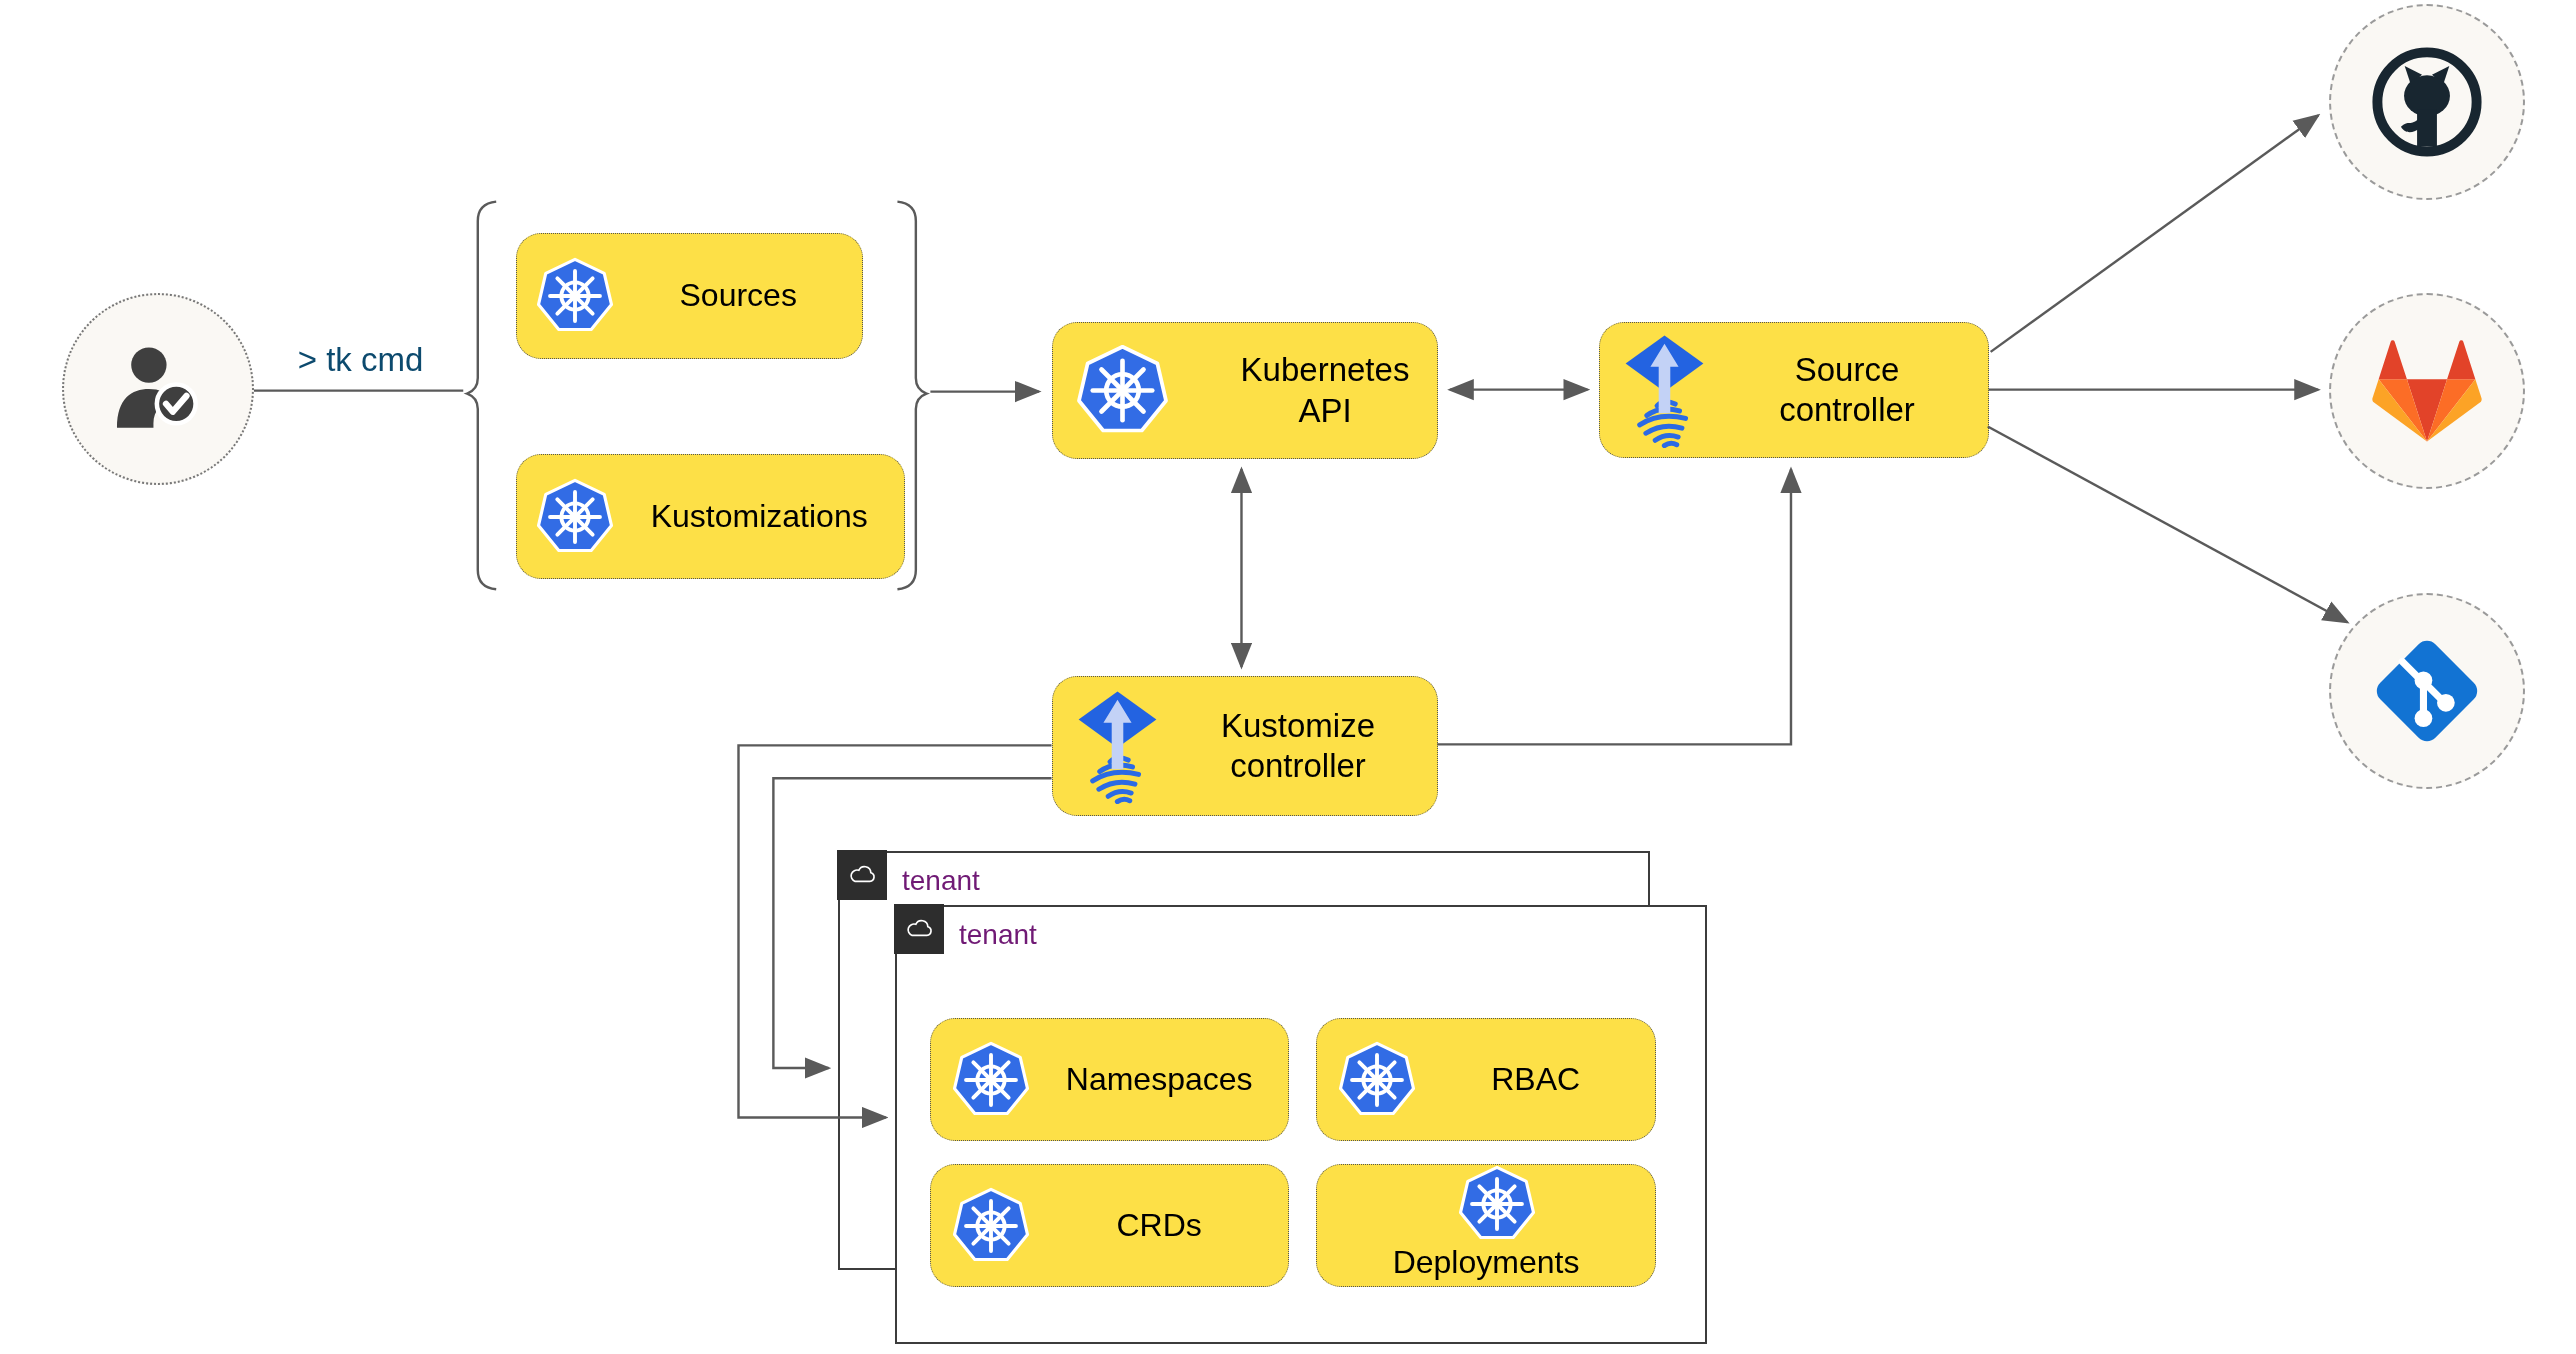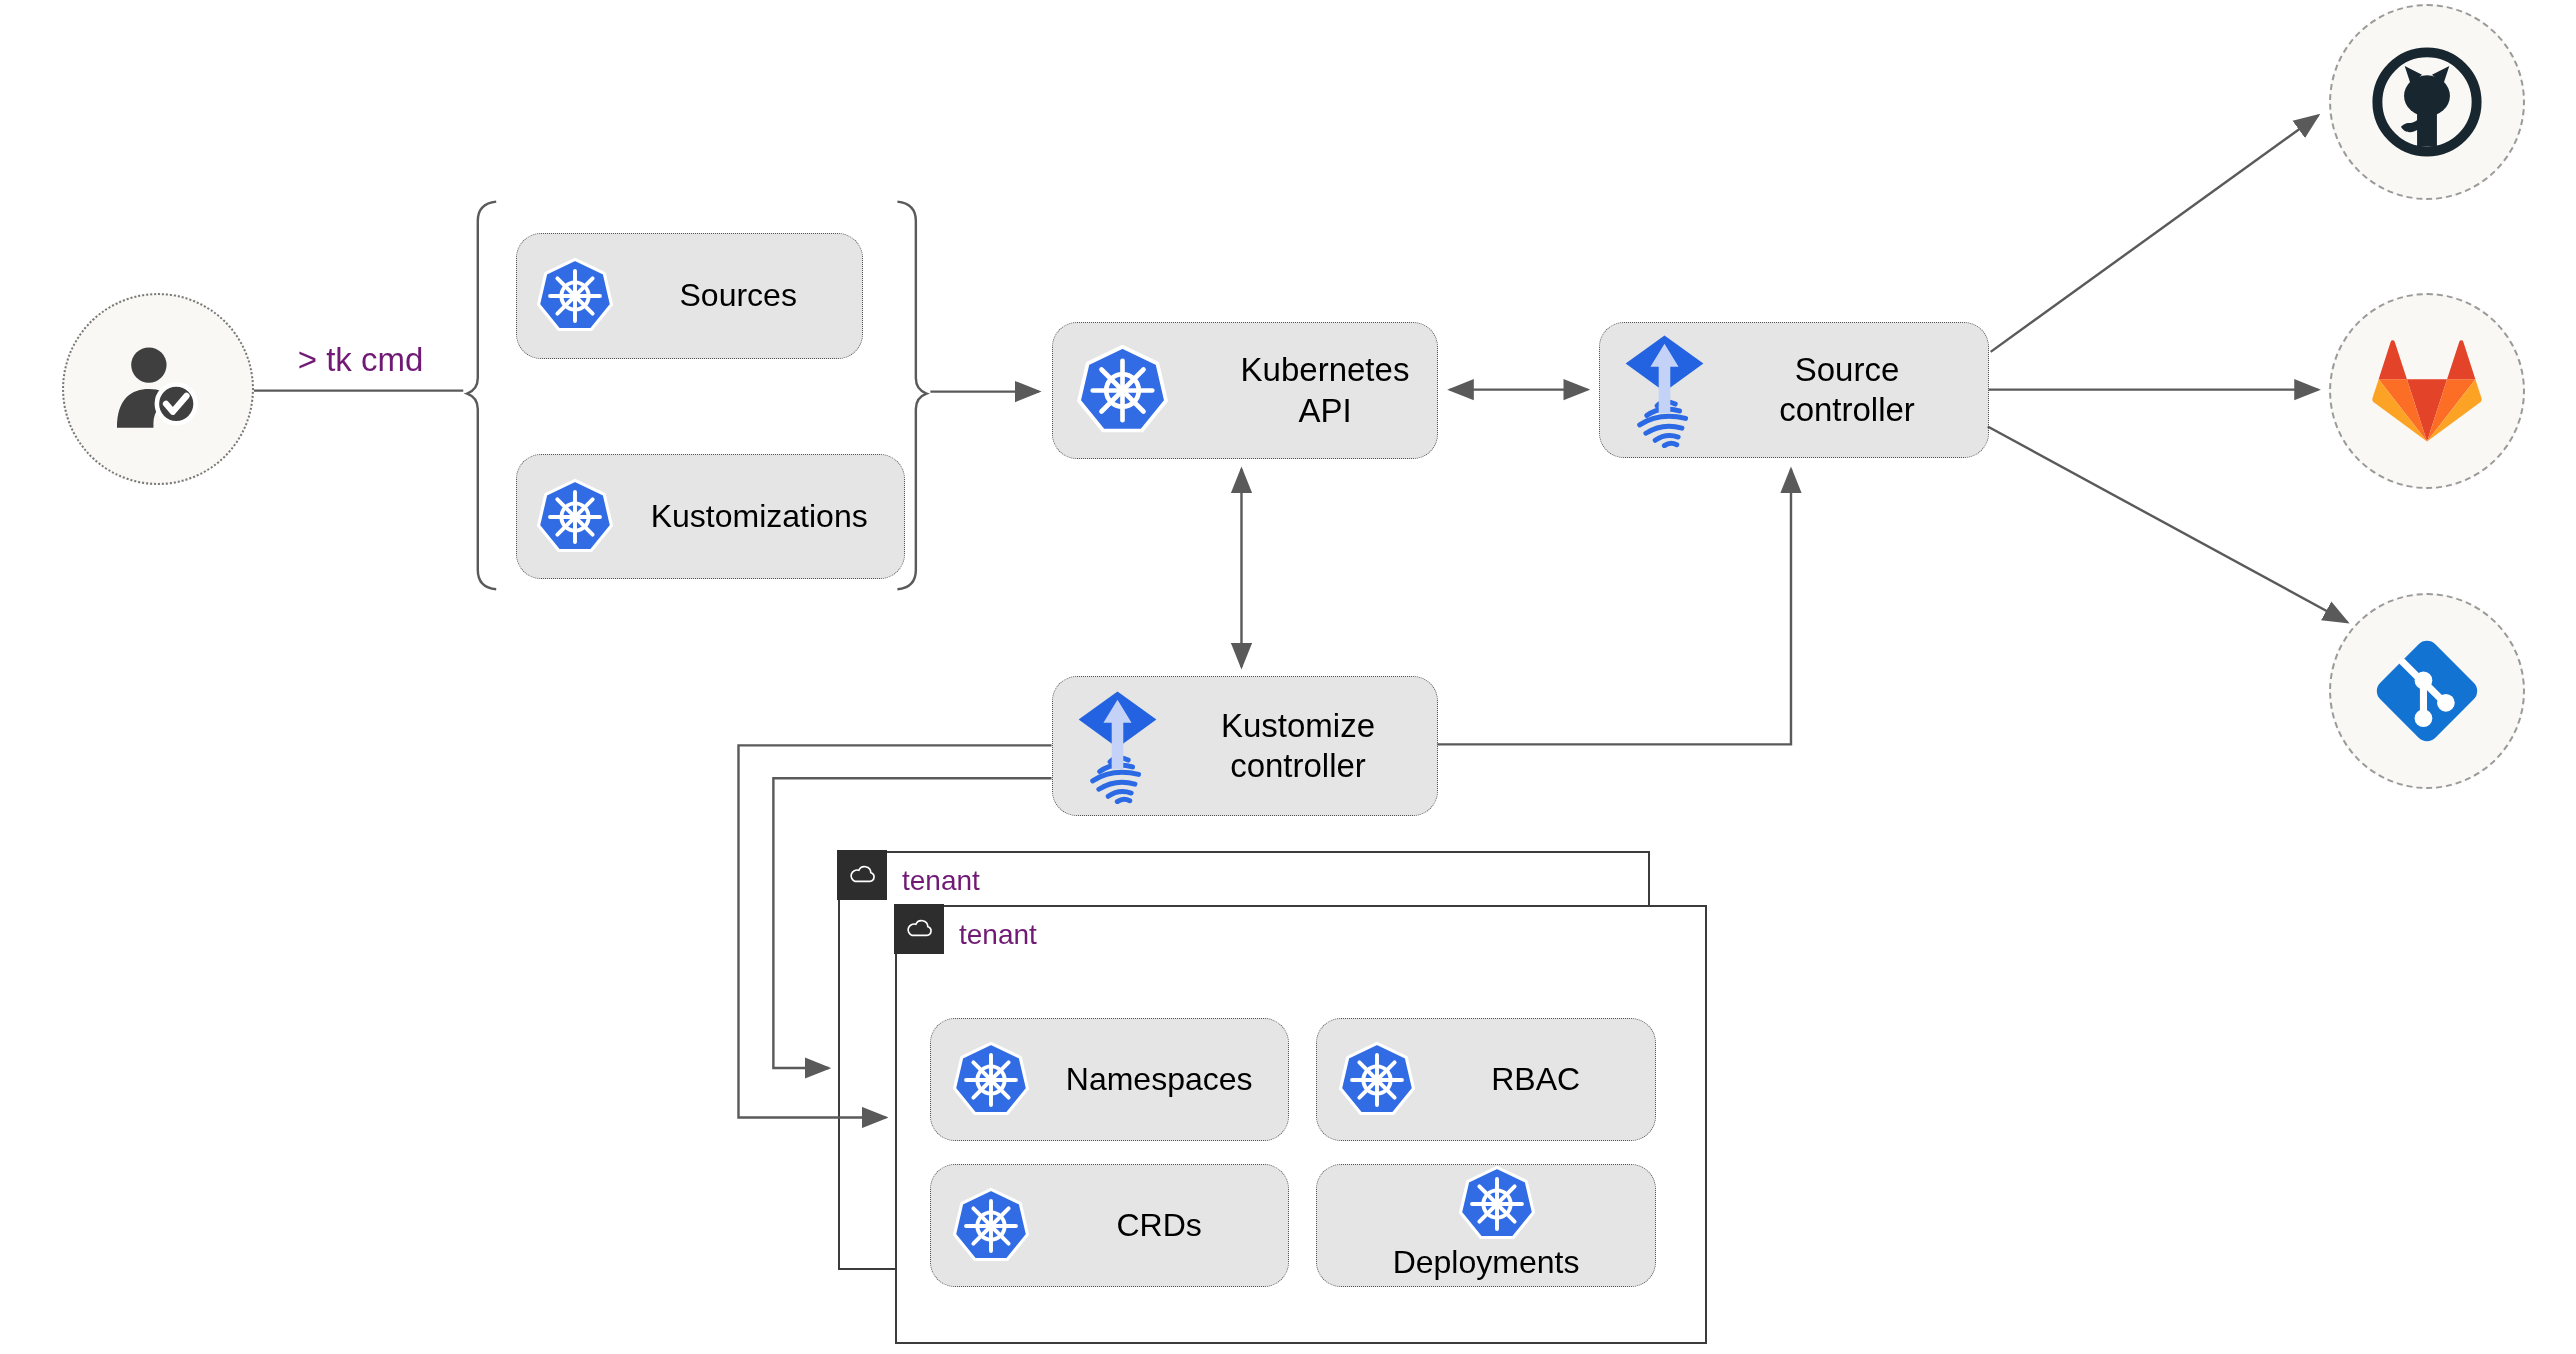--- a/index.html
+++ b/index.html
@@ -9,21 +9,21 @@
     background:#ffffff;
     font-family:"Liberation Sans","DejaVu Sans",sans-serif;
     overflow:hidden;
   }
   svg.wires{
     position:absolute;left:0;top:0;width:2576px;height:1355px;
     z-index:6;pointer-events:none;
   }
   .node{
     position:absolute;
-    background:#e5e5e5;
+    background:#fde047;
     border:1.9px dotted #555555;
     border-radius:25px;
     display:flex;align-items:center;
     box-sizing:border-box;
     z-index:4;
   }
   .node .nicon{flex:0 0 auto;display:flex;align-items:center;justify-content:center;}
   .node .nlabel{
     flex:1 1 auto;text-align:center;color:#000;
     font-size:32px;line-height:1.22;
@@ -31,21 +31,21 @@
   .halo{
     position:absolute;border-radius:50%;
     background:#faf8f4;box-sizing:border-box;
     display:flex;align-items:center;justify-content:center;
     z-index:4;
   }
   .halo.dotted{border:2.9px dotted #777777;}
   .halo.dashed{border:2.9px dashed #9a9a9a;}
   .cmd-label{
     position:absolute;left:283px;top:341px;width:155px;
-    font-size:33px;color:#701a75;text-align:center;z-index:4;
+    font-size:33px;color:#0c4a6e;text-align:center;z-index:4;
   }
   .tenant{
     position:absolute;background:#ffffff;
     border:2.9px solid #3c3c3c;box-sizing:border-box;
   }
   .tenant-back{left:838px;top:851px;width:812px;height:419px;z-index:1;}
   .tenant-front{left:895px;top:905px;width:812px;height:439px;z-index:2;}
   .tenant-tab{
     position:absolute;left:-2.9px;top:-2.9px;width:50px;height:50px;
     background:#2d2d2d;display:flex;align-items:center;justify-content:center;

